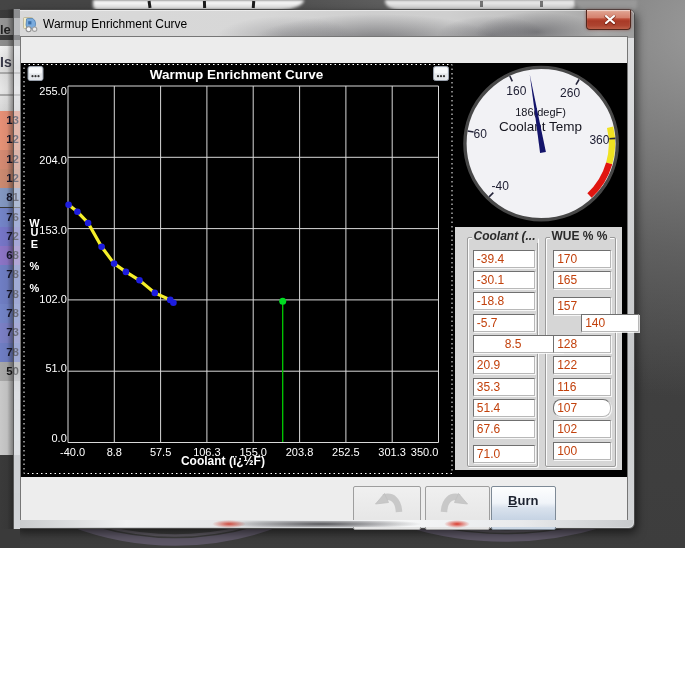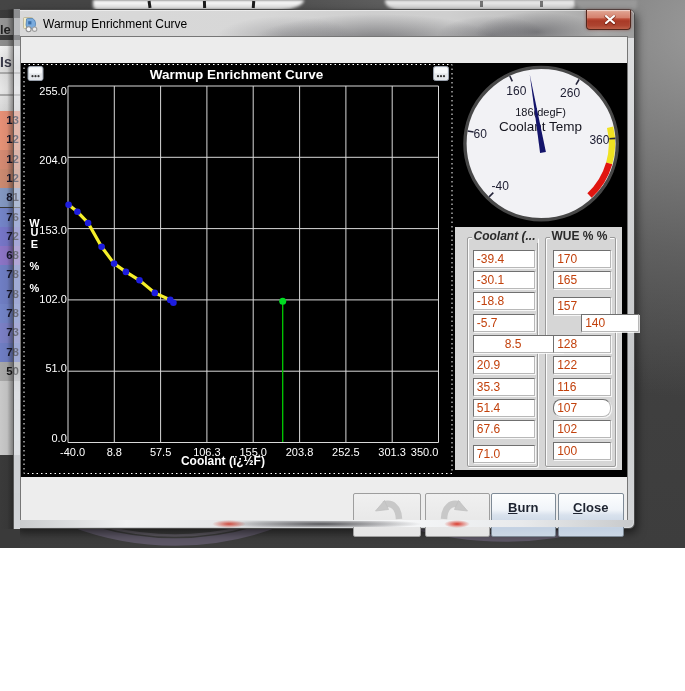--- a/index.html
+++ b/index.html
@@ -60,21 +60,21 @@
   .gbox{position:absolute;top:10px;height:230px;border:1px solid #9b9b9b;border-radius:2px;
     box-shadow:1px 1px 0 rgba(255,255,255,0.9), 1px 1px 0 rgba(255,255,255,0.9) inset;box-sizing:border-box;}
   .gtitle{position:absolute;top:-1px;font:bold 12px "Liberation Sans",sans-serif;color:#2a2a2a;
     background:#d6d6d6;padding:0 2px;line-height:13px;}
   .tfield{position:absolute;height:16px;background:#fff;border:1px solid #b8b8b8;
     border-top:1px solid #707070;border-left:1px solid #707070;box-sizing:content-box;
     font:12px "Liberation Sans",sans-serif;color:#c2410c;line-height:16px;padding-left:3px;
     box-shadow:1px 1px 0 rgba(255,255,255,0.8);}
   
   #btnbar{position:absolute;left:0;top:440.5px;width:606px;height:43.5px;background:#ededed;}
-  .bbtn{position:absolute;top:16px;height:44px;box-sizing:border-box;border:1px solid #999;border-radius:2px;}
+  .bbtn{position:absolute;top:9px;height:44px;box-sizing:border-box;border:1px solid #999;border-radius:2px;}
   .graybtn{background:linear-gradient(#f0f0f0,#e4e4e4);border:1px solid #9e9e9e;}
   .bluebtn{background:linear-gradient(#fdfefe 0%,#f0f4f9 38%,#d9e2ed 50%,#c3d1e2 82%,#cbd7e4 100%);
     border:1px solid #7e8a96;
     font:bold 13px "Liberation Sans",sans-serif;color:#1d2330;text-align:center;line-height:27px;}
 </style>
 </head>
 <body>
 <div id="stage">
   <div id="bgdark">
     <div class="topblur" id="tb1"></div>
@@ -256,21 +256,20 @@
               <polygon points="21.5,17 30.5,6.5 34.5,15.5" fill="#c8c8c8" stroke="#c0c0c0" stroke-width="0.8"></polygon>
           </svg>
         </div>
         <div class="bbtn graybtn" style="left:404px;width:65px;">
           <svg width="63" height="28" viewBox="0 0 63 28">
             <path d="M33.5,10.5 C25,8 18.5,13 18,25" fill="none" stroke="#c8c8c8" stroke-width="6.5"></path>
               <polygon points="41.5,17 32.5,6.5 28.5,15.5" fill="#c8c8c8" stroke="#c0c0c0" stroke-width="0.8"></polygon>
           </svg>
         </div>
         <div class="bbtn bluebtn" style="left:470px;width:65.5px;"><u>B</u>urn</div>
-        <div class="bbtn bluebtn" style="left:537.5px;width:65.5px;"><u>C</u>lose</div>
       </div>
     </div>
     <div id="closebtn">
         <svg width="43" height="17" style="position:absolute;left:0;top:0;">
           <g stroke="#5a1408" stroke-width="3.4" stroke-linecap="round" opacity="0.55">
             <line x1="19" y1="6.5" x2="27" y2="13.5"></line>
             <line x1="27" y1="6.5" x2="19" y2="13.5"></line>
           </g>
           <g stroke="#ffffff" stroke-width="2.1" stroke-linecap="round">
             <line x1="19" y1="6" x2="27" y2="13"></line>

